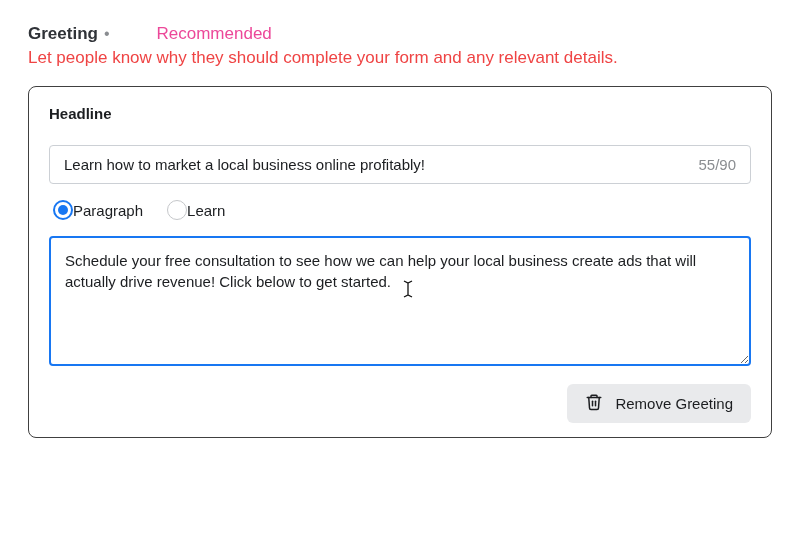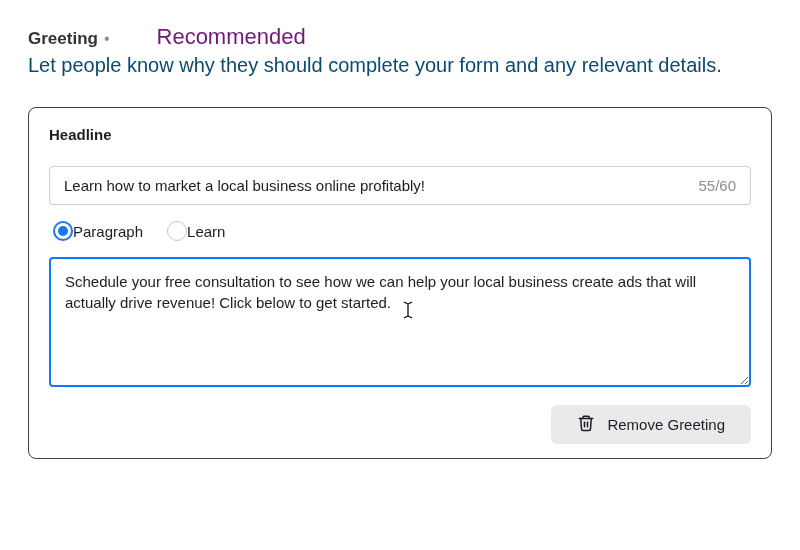--- a/index.html
+++ b/index.html
@@ -19,29 +19,29 @@
     .header-title {
       font-size: 17px;
       font-weight: 700;
       color: #303338;
     }
     .header-dot {
       color: #8a8d91;
       font-size: 16px;
     }
     .header-rec {
-      font-size: 22px;
-      color: #701a75;
+      font-size: 17px;
+      color: #ec4899;
       font-weight: 400;
       padding-left: 41px;
     }
     .subtext {
-      font-size: 20px;
-      color: #0c4a6e;
-      margin-bottom: 30px;
+      font-size: 17px;
+      color: #ef4444;
+      margin-bottom: 18px;
     }
     .card {
       border: 1px solid #404040;
       border-radius: 8px;
       padding: 16px 20px 14px 20px;
       background: #fff;
     }
     .field-label {
       font-size: 15px;
       font-weight: 700;
@@ -124,21 +124,21 @@
       display: flex;
       justify-content: flex-end;
     }
     .remove-btn {
       display: inline-flex;
       align-items: center;
       gap: 12px;
       background: #e9eaec;
       border: none;
       border-radius: 6px;
-      padding: 9px 26px;
+      padding: 9px 18px;
       font-size: 15px;
       color: #1c1e21;
       cursor: pointer;
       font-family: inherit;
     }
     .trash-svg { width: 18px; height: 18px; }
     .text-cursor {
       position: absolute;
       pointer-events: none;
     }
@@ -153,21 +153,21 @@
   <span class="header-dot">•</span>
   <span class="header-rec">Recommended</span>
 </div>
 <div class="subtext">Let people know why they should complete your form and any relevant details.</div>
 
 <div class="card">
 
   <div class="field-label">Headline</div>
   <div class="headline-input-wrap">
     <input class="headline-input" type="text" value="Learn how to market a local business online profitably!" style="">
-    <span class="char-count">55/60</span>
+    <span class="char-count">55/90</span>
   </div>
 
 
   <div class="radio-row">
     <div class="radio-opt">
       <span class="radio-circle selected">
         <span class="radio-dot"></span>
       </span>
       <span class="radio-label">Paragraph</span>
     </div>

